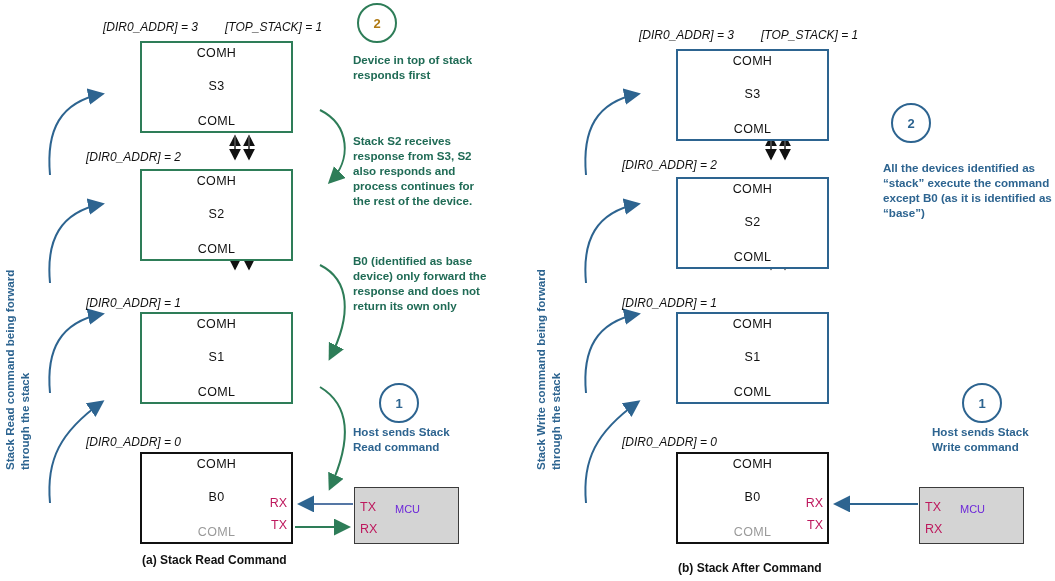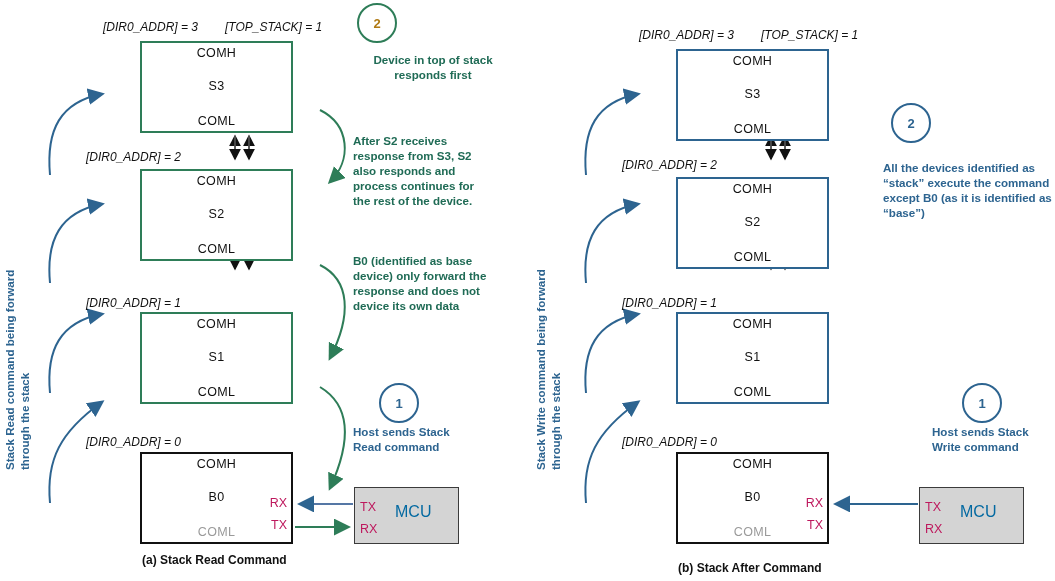--- a/index.html
+++ b/index.html
@@ -48,21 +48,21 @@
   .vlabel{
     position:absolute;color:#2d6490;font-weight:bold;font-size:11.6px;
     line-height:1.30;white-space:pre-line;
     transform-origin:0 0;transform:rotate(-90deg);
   }
 
   .mcu{
     position:absolute;box-sizing:border-box;background:#d4d4d4;
     border:1.5px solid #3b3b3b;
   }
-  .mcu-title{position:absolute;font-size:16px;color:#0369a1;}
+  .mcu-title{position:absolute;font-size:11px;color:#6d28d9;}
   .pin{position:absolute;font-size:12.5px;color:#be185d;}
 
   .caption{
     position:absolute;font-size:12px;font-weight:bold;color:#111111;
     white-space:nowrap;
   }
 </style>
 </head>
 <body>
 
@@ -148,31 +148,31 @@
 
   <div class="mcu" style="left:354px;top:487px;width:105px;height:57px;">
     <div class="mcu-title" style="left:40px;top:15px;">MCU</div>
     <div class="pin" style="left:5px;top:12px;">TX</div>
     <div class="pin" style="left:5px;top:34px;">RX</div>
   </div>
 
   <div class="circ green" style="left:357px;top:3px;">2</div>
   <div class="circ blue" style="left:379px;top:383px;">1</div>
 
-  <div class="note green" style="left:353px;top:52px;width:160px;text-align:center;">Device in top of stack
+  <div class="note green" style="left:353px;top:52px;width:160px;">Device in top of stack
 responds first</div>
-  <div class="note green" style="left:353px;top:133px;width:165px;">After S2 receives
+  <div class="note green" style="left:353px;top:133px;width:165px;">Stack S2 receives
 response from S3, S2
 also responds and
 process continues for
 the rest of the device.</div>
   <div class="note green" style="left:353px;top:253px;width:168px;">B0 (identified as base
 device) only forward the
 response and does not
-device its own data</div>
+return its own only</div>
   <div class="note blue" style="left:353px;top:424px;width:160px;">Host sends Stack
 Read command</div>
 
   <div class="vlabel" style="left:2px;top:470px;width:235px;">Stack Read command being forward
 through the stack</div>
 
   <div class="caption" style="left:142px;top:553px;">(a) Stack Read Command</div>
 </div>
 
 <div class="panel" id="panel-write">

